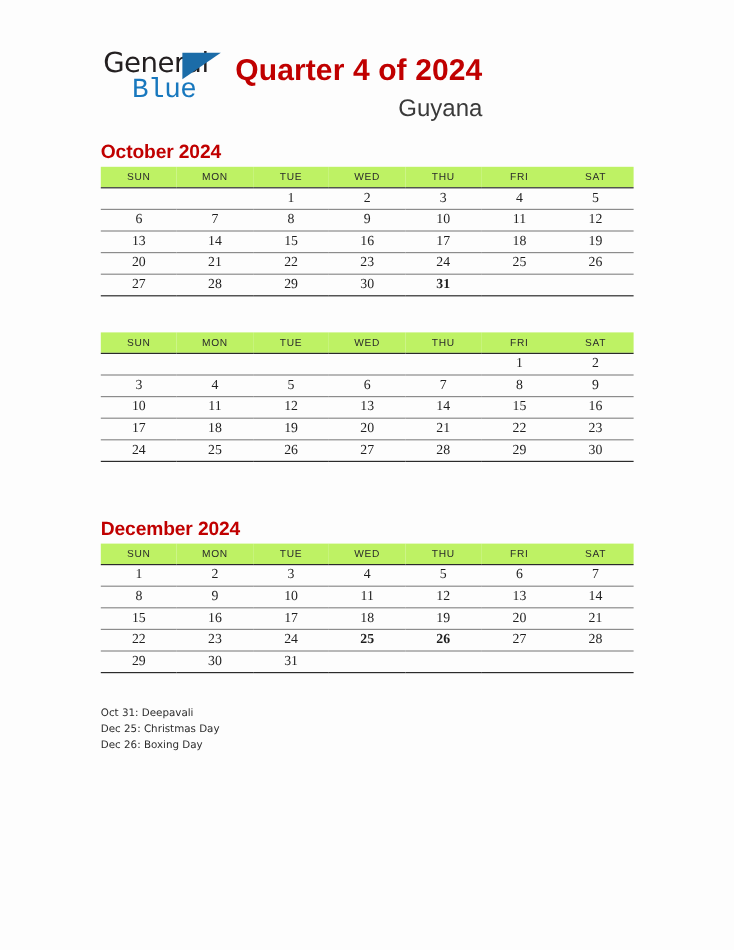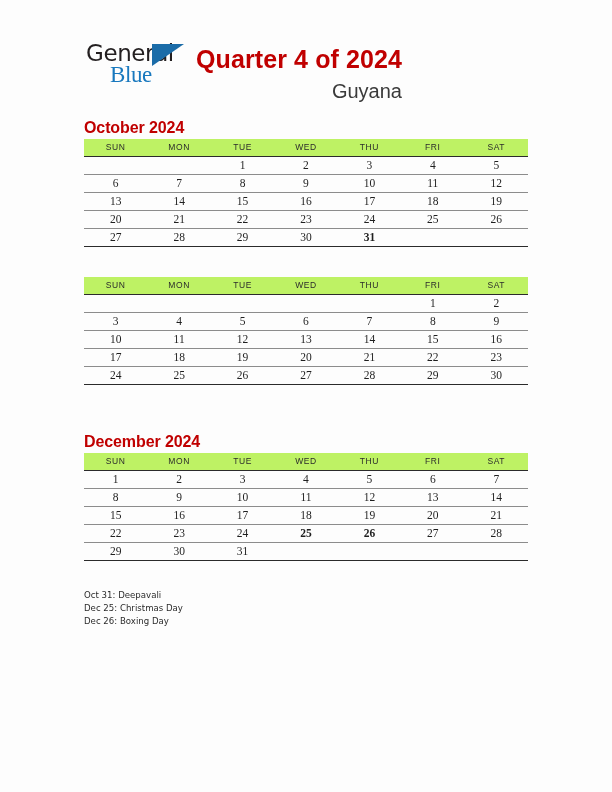--- a/index.html
+++ b/index.html
@@ -38,21 +38,21 @@
     color: #231f20;
     font-family: "DejaVu Sans", sans-serif;
     line-height: 24px;
   }
   #logo-blue {
     position: absolute;
     left: 24px; top: 22px;
     font-size: 23px;
     letter-spacing: -0.4px;
     color: #1878be;
-    font-family: Liberation Serif, serif;
+    font-family: Liberation Mono, monospace;
     line-height: 24px;
   }
   #logo-triangle {
     position: absolute;
     left: 66px;
     top: 3px;
     width: 0; height: 0;
     border-left: 32px solid #1b6ca8;
     border-bottom: 22px solid transparent;
   }

